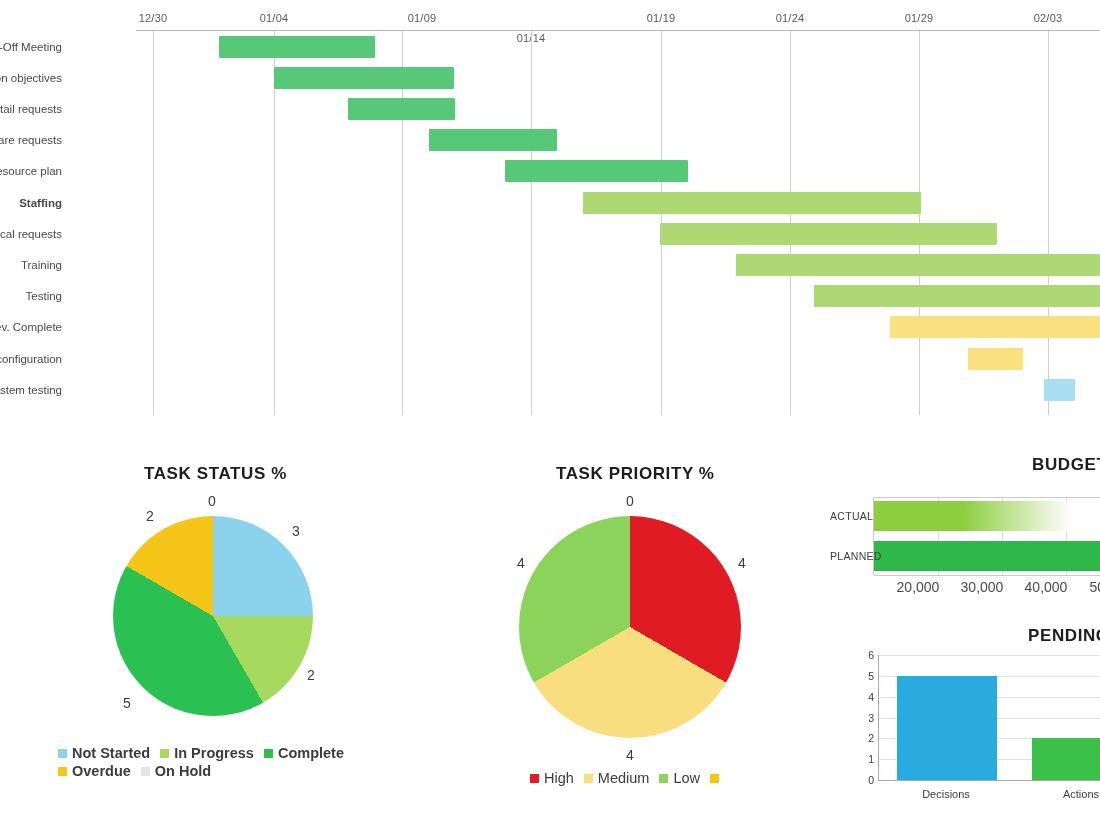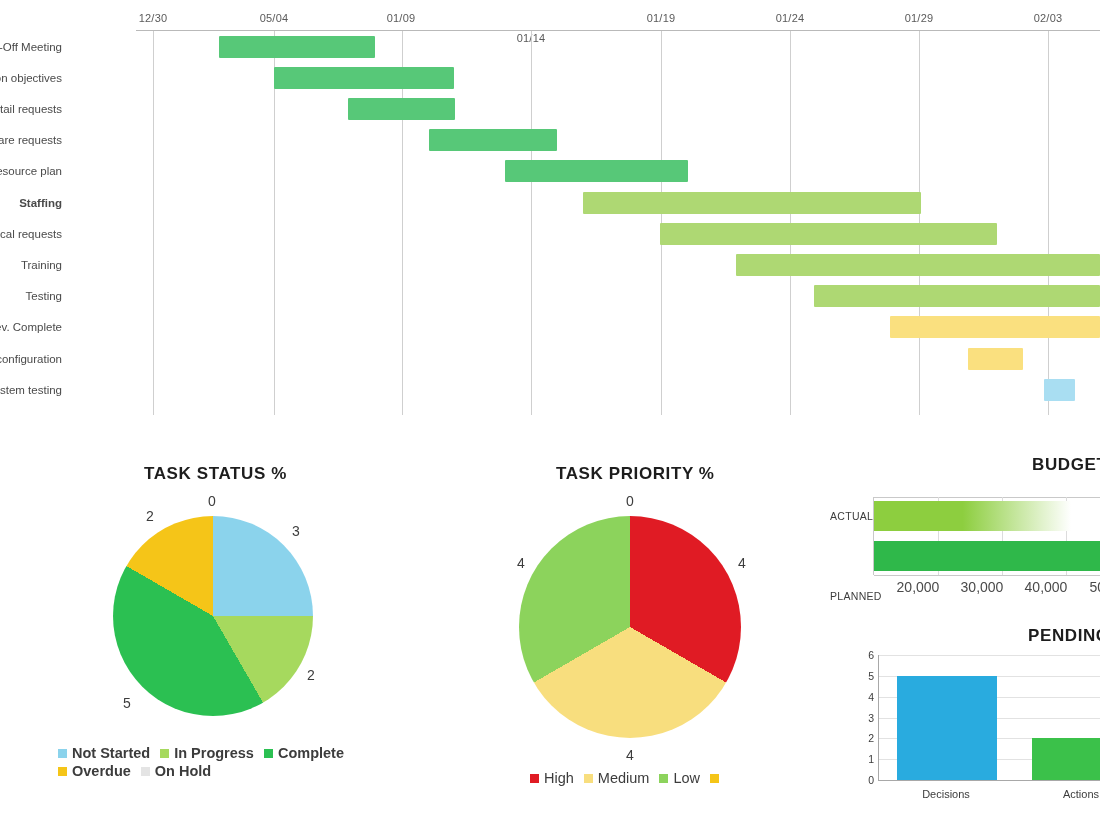--- a/index.html
+++ b/index.html
@@ -107,22 +107,22 @@
   }
 </style>
 </head>
 <body>
 
 <div id="root">
 
   <div id="gantt">
     <div id="gantt-axis-labels">
         <div class="gantt-date" style="left: 153px;">12/30</div>
-        <div class="gantt-date" style="left: 274px;">05/04</div>
-        <div class="gantt-date" style="left: 401px;">01/09</div>
+        <div class="gantt-date" style="left: 274px;">01/04</div>
+        <div class="gantt-date" style="left: 422px;">01/09</div>
         <div class="gantt-date" style="left: 531px; margin-top: 20px;">01/14</div>
         <div class="gantt-date" style="left: 661px;">01/19</div>
         <div class="gantt-date" style="left: 790px;">01/24</div>
         <div class="gantt-date" style="left: 919px;">01/29</div>
         <div class="gantt-date" style="left: 1048px;">02/03</div>
       </div>
     <div id="gantt-grid">
         <div class="gantt-gridline" style="left: 153px;"></div>
         <div class="gantt-gridline" style="left: 274px;"></div>
         <div class="gantt-gridline" style="left: 402px;"></div>
@@ -254,21 +254,21 @@
         <div class="budget-axisline" style="top: 0px;"></div>
         <div class="budget-axisline" style="top: 78px;"></div>
         <div class="budget-gridline" style="left: 64px;"></div>
         <div class="budget-gridline" style="left: 128px;"></div>
         <div class="budget-gridline" style="left: 192px;"></div>
         <div class="budget-bar" style="left: 0px; top: 4px; width: 197px; background: linear-gradient(90deg, rgb(141, 206, 63) 0%, rgb(141, 206, 63) 45%, rgb(255, 255, 255) 100%);"></div>
         <div class="budget-bar" style="left: 0px; top: 44px; width: 270px; background: rgb(47, 184, 74);"></div>
       </div>
     <div id="budget-labels">
         <div class="budget-row-label" style="top: 55px;">ACTUAL</div>
-        <div class="budget-row-label" style="top: 95px; margin-top: 40px;">PLANNED</div>
+        <div class="budget-row-label" style="top: 95px;">PLANNED</div>
       </div>
     <div id="budget-ticks">
         <div class="budget-tick" style="left: 88px;">20,000</div>
         <div class="budget-tick" style="left: 152px;">30,000</div>
         <div class="budget-tick" style="left: 216px;">40,000</div>
         <div class="budget-tick" style="left: 281px;">50,000</div>
       </div>
   </div>
 
   <div id="pending">

